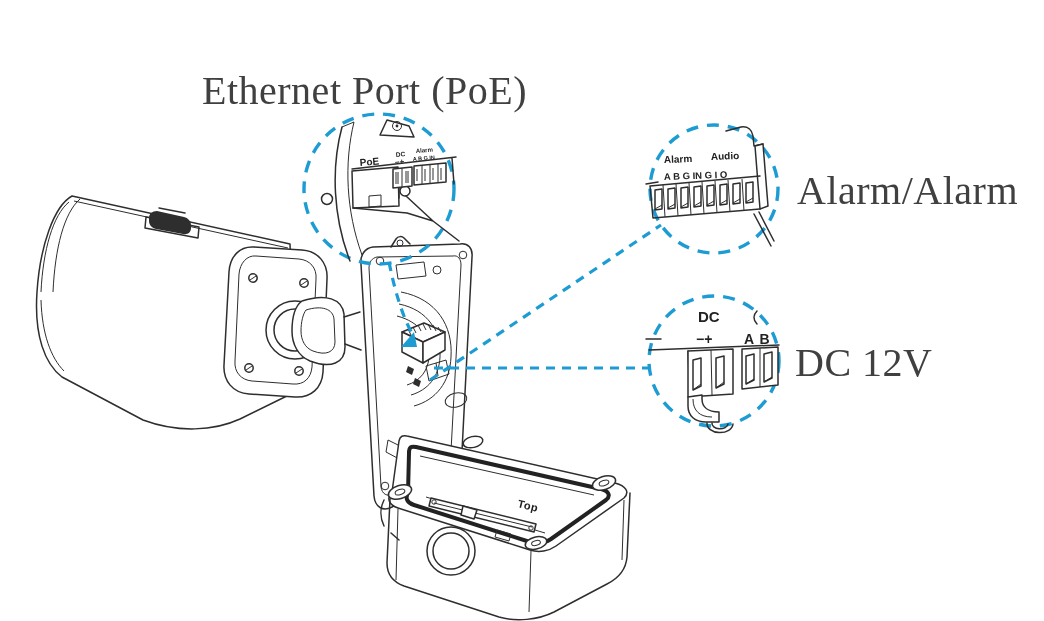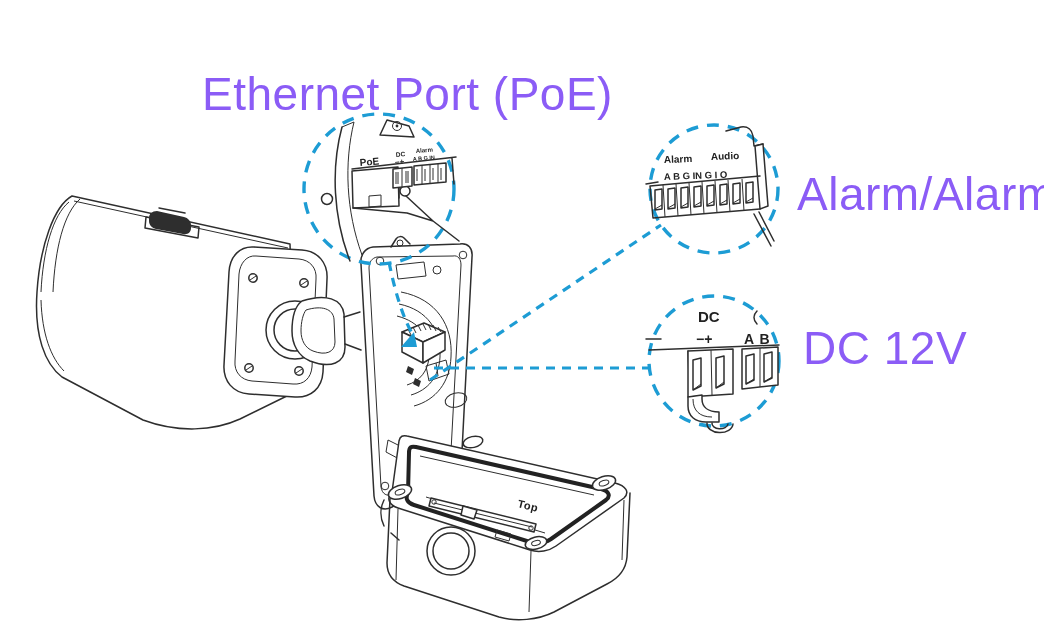--- a/index.html
+++ b/index.html
@@ -2,26 +2,26 @@
 <html><head>
 <meta charset="utf-8">
 <style>
   html,body { margin:0; padding:0; background:#ffffff; }
   .stage {
     position:relative; width:1044px; height:621px; background:#ffffff;
     font-family:"Liberation Sans", sans-serif; overflow:hidden;
   }
   .stage svg { position:absolute; left:0; top:0; }
   .big-label {
-    position:absolute; color:#8b5cf6; font-size:46px; letter-spacing:.5px;
-    white-space:nowrap; font-weight:400;
+    position:absolute; color:#404040; font-size:40px; letter-spacing:.5px;
+    white-space:nowrap; font-weight:400;font-family:Liberation Serif, serif;
   }
   .lbl-ethernet { left:202px; top:67px; }
   .lbl-alarm    { left:797px; top:167px; }
-  .lbl-dc       { left:795px; top:321px;margin-left:8px; }
+  .lbl-dc       { left:795px; top:339px; }
   svg text {
     font-family:"Liberation Sans", sans-serif; font-weight:bold; fill:#222222;
   }
   .ink   { stroke:#2e2e2e; fill:none; stroke-width:1.5; stroke-linejoin:round; stroke-linecap:round; }
   .inkf  { stroke:#2e2e2e; fill:#ffffff; stroke-width:1.5; stroke-linejoin:round; }
   .thin  { stroke:#2e2e2e; fill:none; stroke-width:1; }
   .dark  { fill:#2e2e2e; stroke:none; }
   .gasket{ stroke:#222222; fill:none; stroke-width:4; stroke-linejoin:round; }
   .dashc { stroke:#1d9cd4; fill:none; stroke-width:3.4; stroke-dasharray:12 9; }
   .dashl { stroke:#1d9cd4; fill:none; stroke-width:3.2; stroke-dasharray:9 7; }

